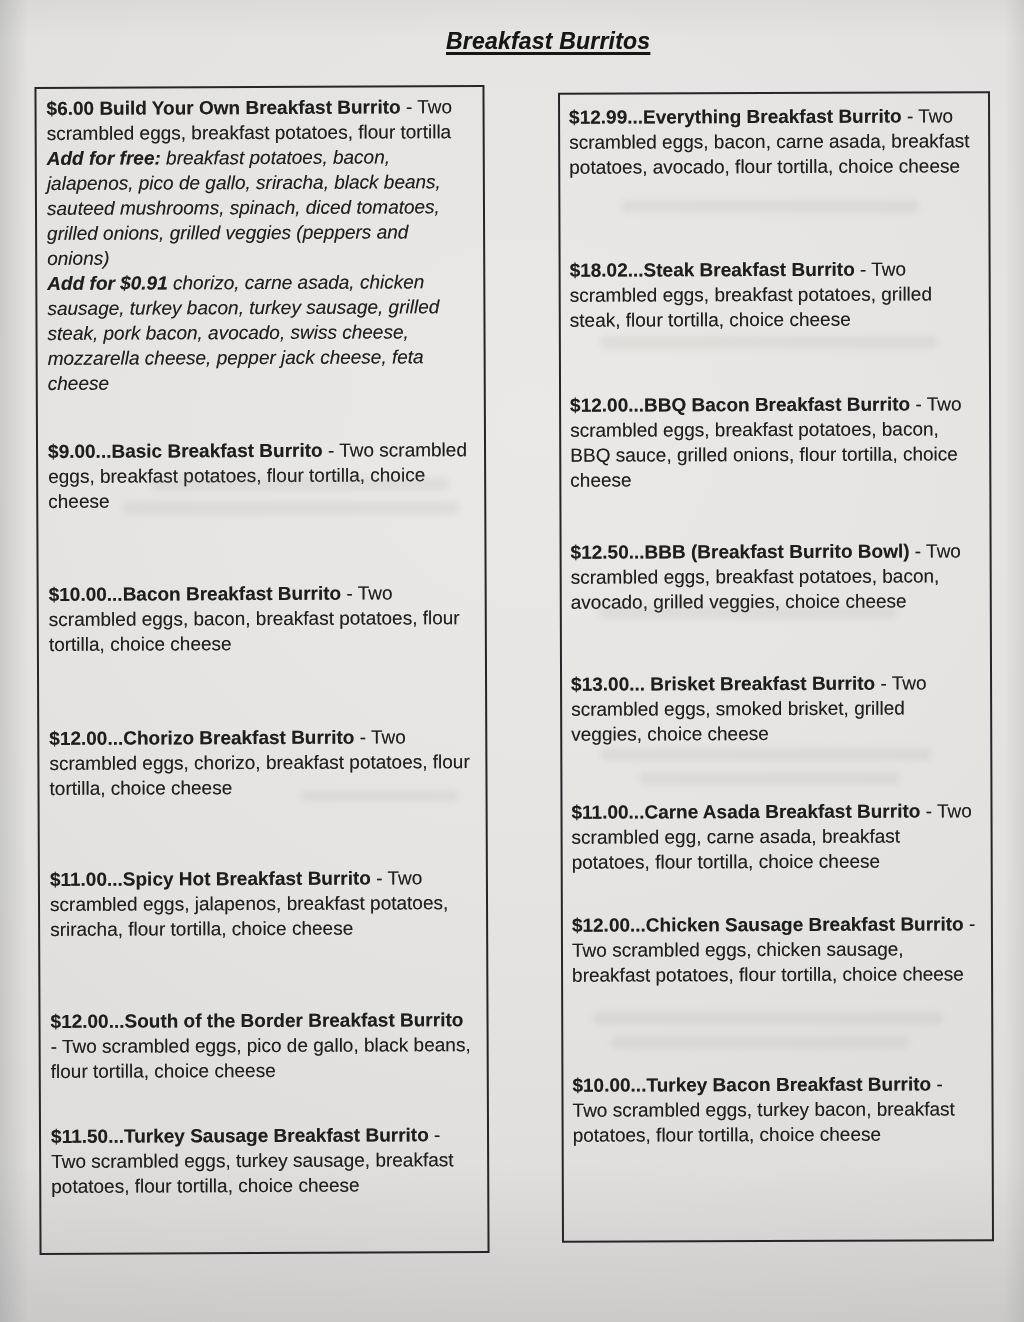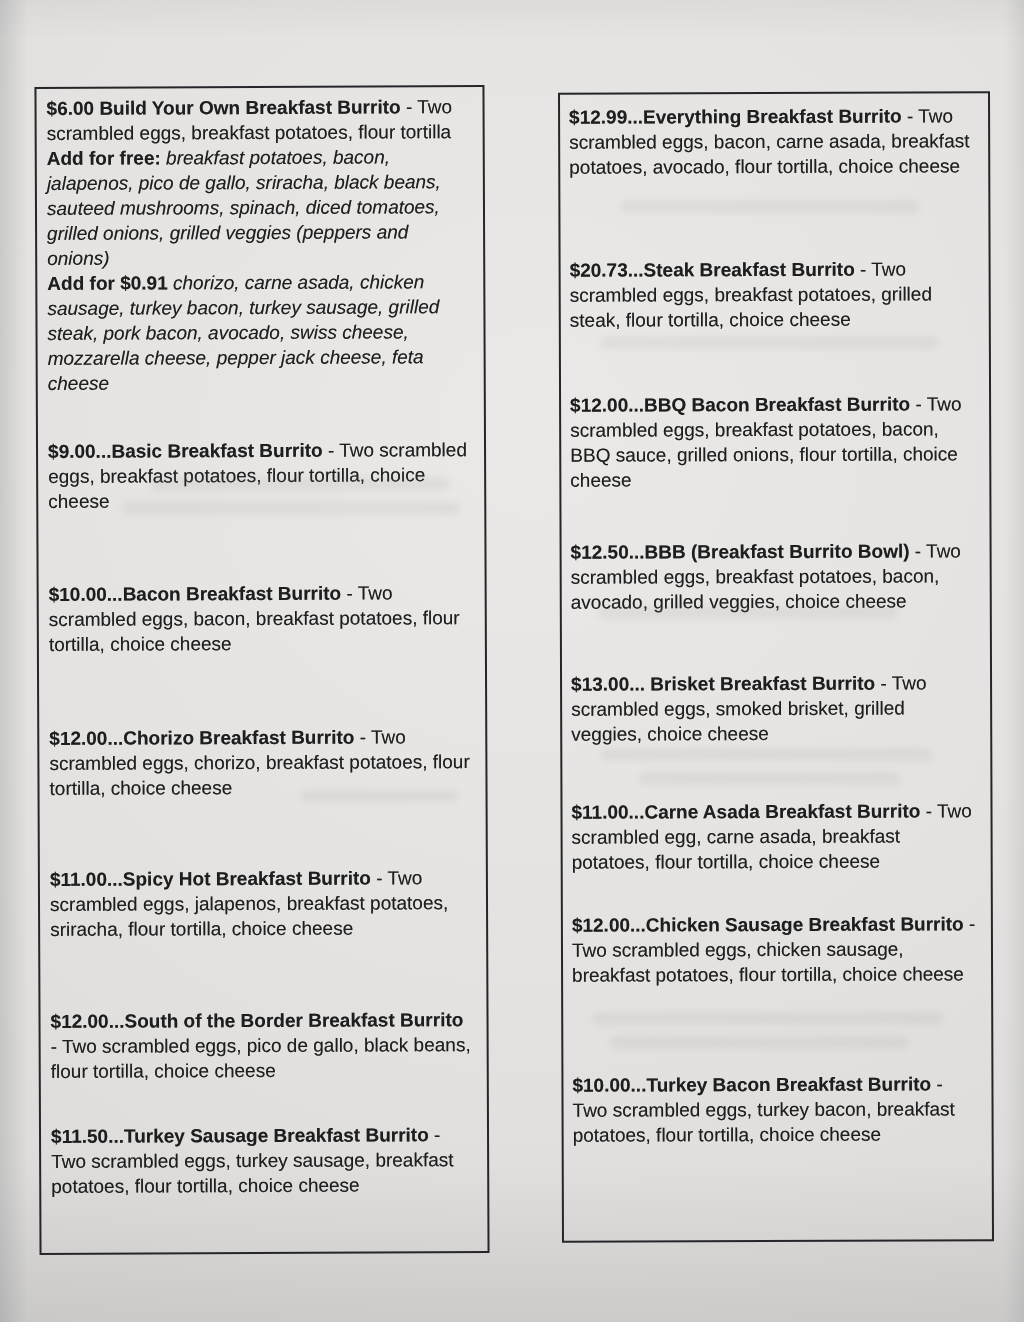--- a/index.html
+++ b/index.html
@@ -21,30 +21,31 @@
     text-decoration:underline;text-decoration-thickness:2.5px;text-underline-offset:3px;
     letter-spacing:.2px;color:#161616;
   }
   .box{position:absolute;border:2px solid #26262a;background:transparent;}
   .box-left{left:37px;top:86px;width:446px;height:1164px;transform:rotate(-0.25deg);}
   .box-right{left:560px;top:92px;width:428px;height:1146px;transform:rotate(-0.2deg);}
   .item{position:absolute;left:10px;right:12px;font-size:19px;line-height:25px;}
   .box-right .item{left:9px;right:11px;}
   .item p{margin:0;}
   .b{font-weight:700;}
-  .bi{font-weight:700;}
+  .bi{font-weight:700;font-style:italic;}
   .i{font-style:italic;}
   .item, .page-title{text-shadow:0 0 .5px rgba(20,20,20,.45);}
   .ghost{position:absolute;background:#84837f;opacity:.10;filter:blur(3px);border-radius:8px;}
 </style>
 </head>
 <body>
 
 <div class="page">
 
+  <h1 class="page-title">Breakfast Burritos</h1>
 
   <section class="box box-left">
 
     <article class="item" style="top:7px;">
       <p><span class="b">$6.00 Build Your Own Breakfast Burrito</span><span> - Two scrambled eggs, breakfast potatoes, flour tortilla</span></p>
       <p><span class="bi">Add for free:</span><span class="i"> breakfast potatoes, bacon, jalapenos, pico de gallo, sriracha, black beans, sauteed mushrooms, spinach, diced tomatoes, grilled onions, grilled veggies (peppers and onions)</span></p>
       <p><span class="bi">Add for $0.91</span><span class="i"> chorizo, carne asada, chicken sausage, turkey bacon, turkey sausage, grilled steak, pork bacon, avocado, swiss cheese, mozzarella cheese, pepper jack cheese, feta cheese</span></p>
     </article>
 
     <article class="item" style="top:350px;">
@@ -73,21 +74,21 @@
 
   </section>
 
   <section class="box box-right">
 
     <article class="item" style="top:10px;">
       <p><span class="b">$12.99...Everything Breakfast Burrito</span><span> - Two scrambled eggs, bacon, carne asada, breakfast potatoes, avocado, flour tortilla, choice cheese</span></p>
     </article>
 
     <article class="item" style="top:163px;">
-      <p><span class="b">$20.73...Steak Breakfast Burrito</span><span> - Two scrambled eggs, breakfast potatoes, grilled steak, flour tortilla, choice cheese</span></p>
+      <p><span class="b">$18.02...Steak Breakfast Burrito</span><span> - Two scrambled eggs, breakfast potatoes, grilled steak, flour tortilla, choice cheese</span></p>
     </article>
 
     <article class="item" style="top:298px;">
       <p><span class="b">$12.00...BBQ Bacon Breakfast Burrito</span><span> - Two scrambled eggs, breakfast potatoes, bacon, BBQ sauce, grilled onions, flour tortilla, choice cheese</span></p>
     </article>
 
     <article class="item" style="top:445px;">
       <p><span class="b">$12.50...BBB (Breakfast Burrito Bowl)</span><span> - Two scrambled eggs, breakfast potatoes, bacon, avocado, grilled veggies, choice cheese</span></p>
     </article>
 

